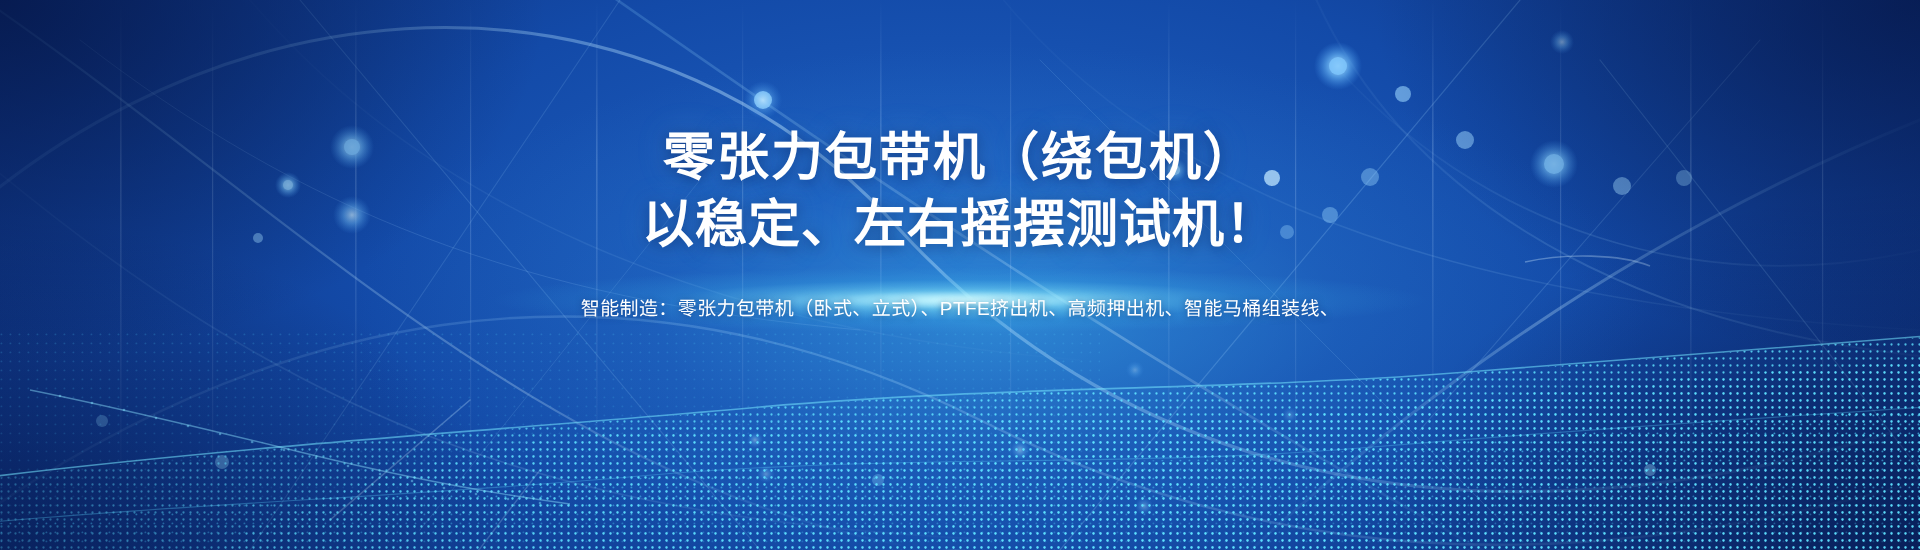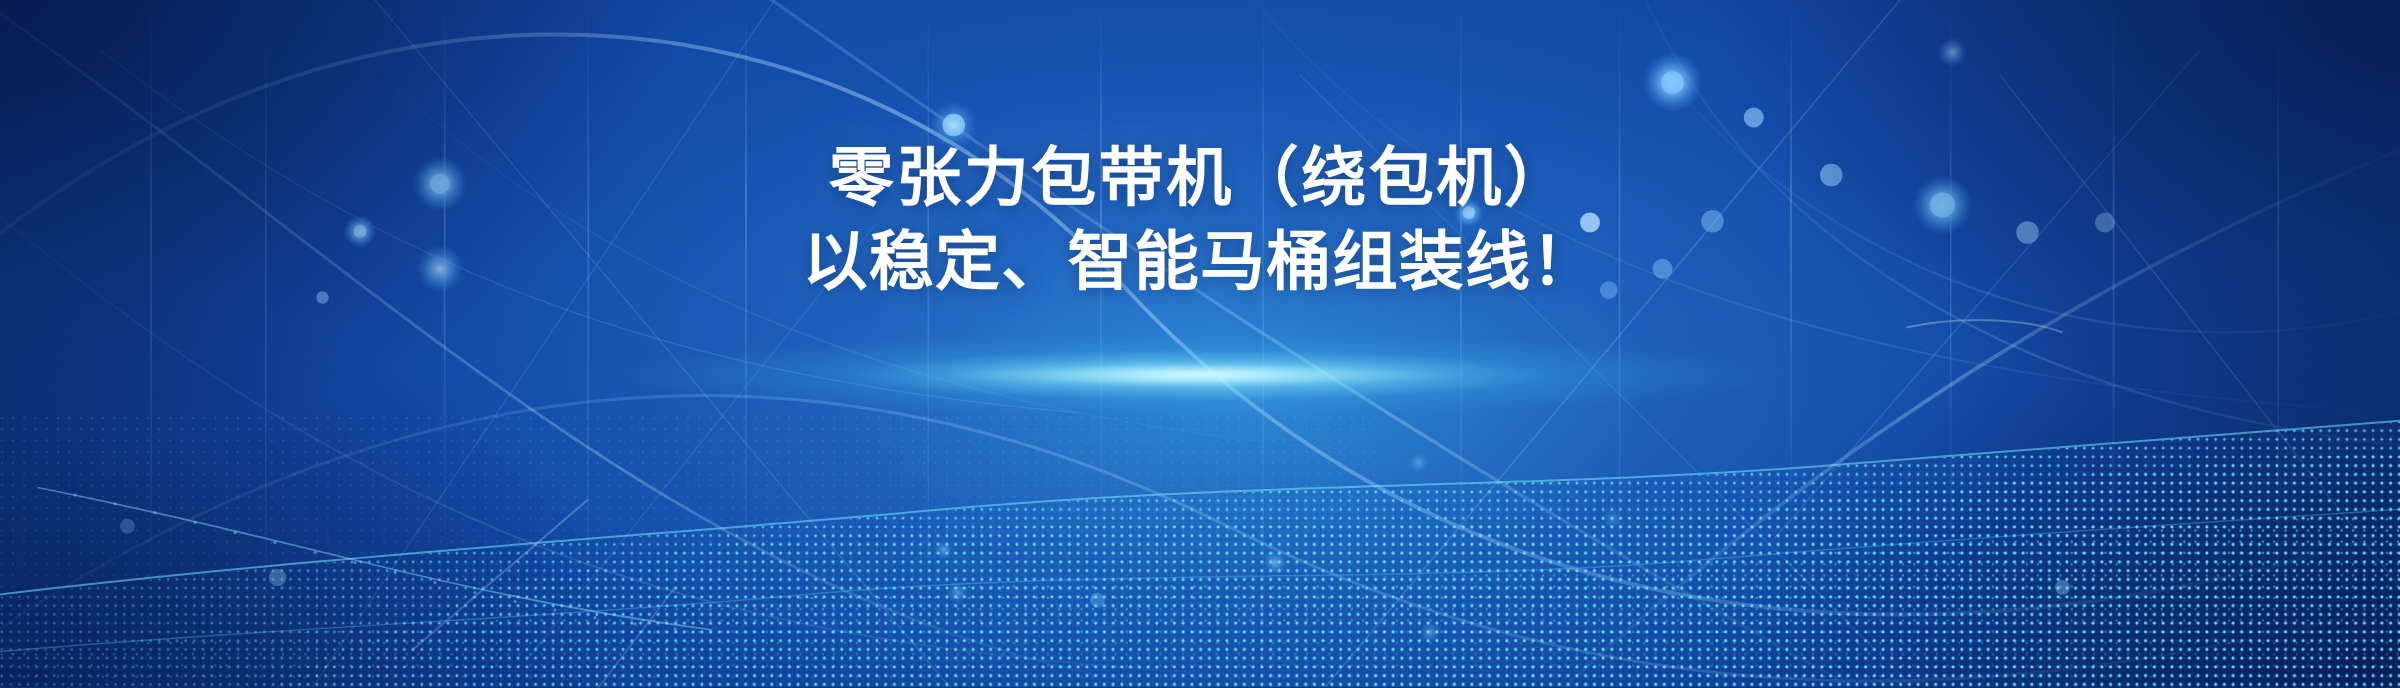--- a/index.html
+++ b/index.html
@@ -51,21 +51,21 @@
   }
 
   
   .content{
     position:absolute;
     left:0; right:0; top:0;
     text-align:center;
     z-index:6;
   }
   .title{
-    margin:0;
+    margin:14px;
     padding-top:110px;
     color:#ffffff;
     font-size:52px;
     font-weight:bold;
     letter-spacing:2px;
     line-height:1.28;
     text-shadow:0 2px 14px rgba(3,26,85,0.55), 0 0 30px rgba(110,200,255,0.28);
   }
   .title .l2{display:block;letter-spacing:1px;}
   .subtitle{
@@ -278,19 +278,20 @@
       <circle cx="508" cy="499" r="1.3"></circle>
         <circle cx="540" cy="503" r="1.3"></circle>
     </g>
   </svg>
 
   <div class="vignette"></div>
 
   <div class="content">
     <h1 class="title">
       <span class="l1">零张力包带机（绕包机）</span>
-      <span class="l2">以稳定、智能马桶组装线！</span>
+      <span class="l2">以稳定、左右摇摆测试机！</span>
     </h1>
     <p class="subtitle">
+      <span>智能制造：零张力包带机（卧式、立式）、PTFE挤出机、高频押出机、智能马桶组装线、</span>
     </p>
   </div>
 
 </div>
 
 </body></html>

